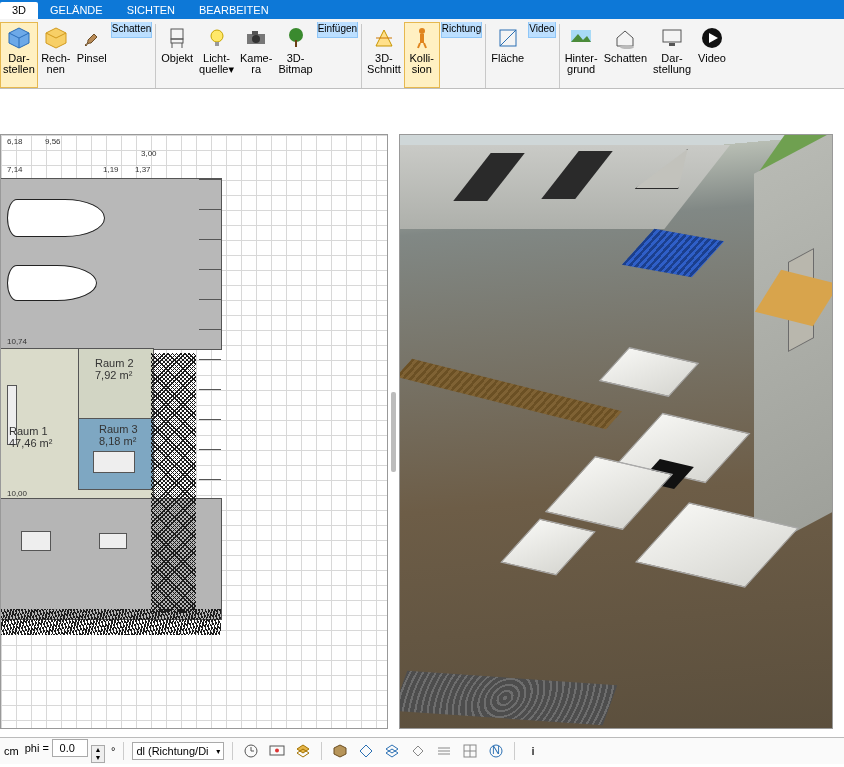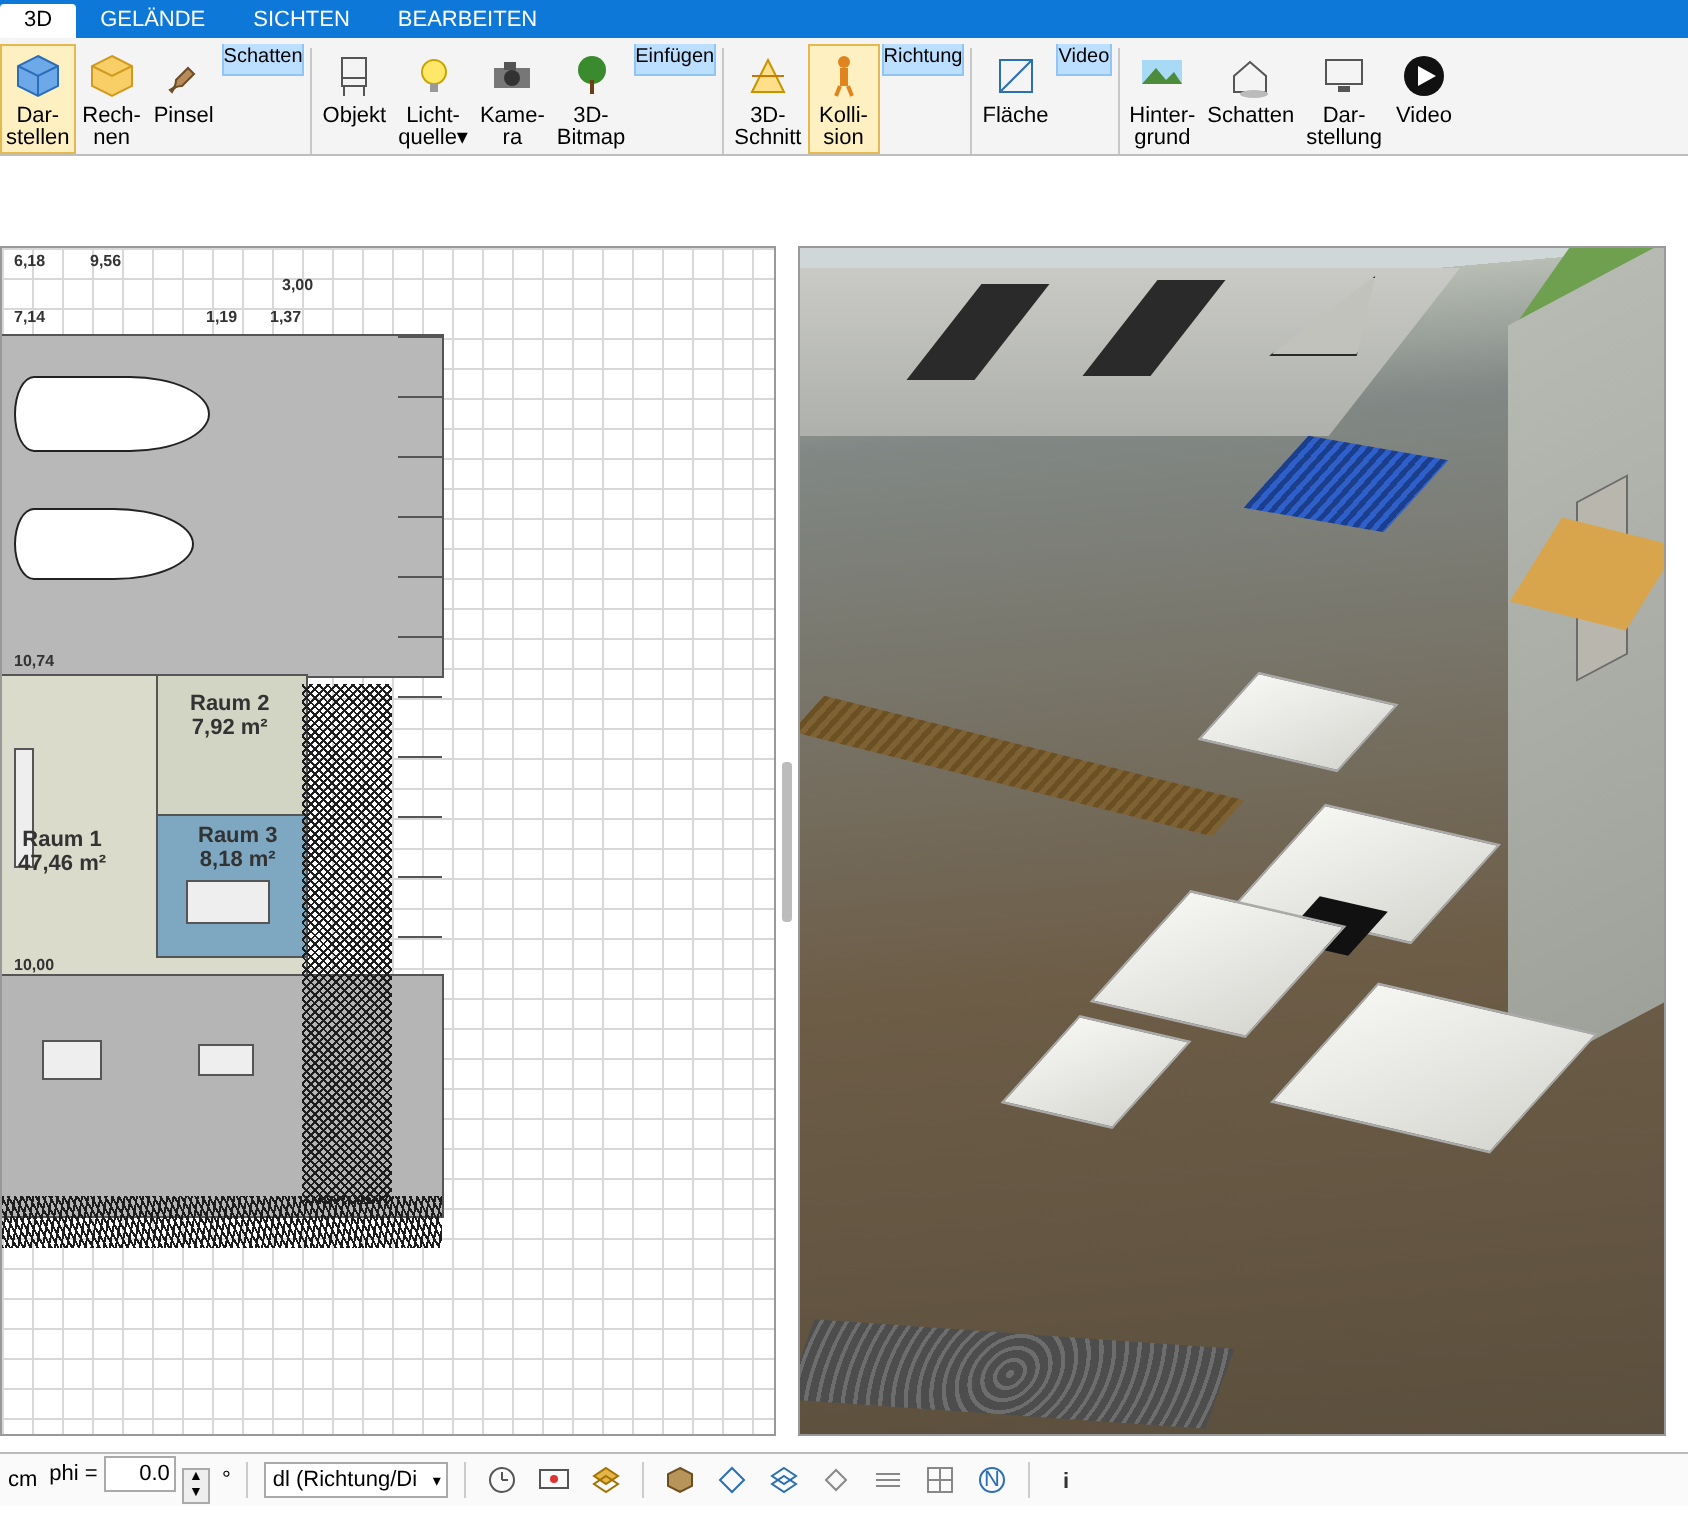--- a/index.html
+++ b/index.html
@@ -7,21 +7,21 @@
 
 
 .tabs { display: flex; align-items: flex-end; height: 19px; background: #0d78d7; color: #fff; }
 .tab { padding: 2px 12px 3px; text-align: center; cursor: default; }
 .tab.active { background: #fff; color: #000; border-top-left-radius: 2px; border-top-right-radius: 2px; }
 .ribbon { display: flex; background: #f4f4f4; border-bottom: 1px solid #bebebe; padding-top: 3px; }
 .group { display: flex; flex-direction: row; }
 .group-buttons { display: flex; }
 .group-title { height: 16px; text-align: center; font-size: 10px; padding-top: 1px; margin: 0 1px; background: #bcdfff; border: 1px solid #8fc6f7; border-top: none; }
 .vg { width: 1px; background: #c8c8c8; margin: 2px 2px 0; align-self: stretch; }
-.rbtn { display: flex; flex-direction: column; align-items: center; justify-content: flex-start; padding: 2px 3px 1px; cursor: default; min-width: 36px; }
+.rbtn { display: flex; flex-direction: column; align-items: center; justify-content: flex-start; padding: 2px 3px 12px; cursor: default; min-width: 36px; }
 .rbtn .ic { width: 28px; height: 28px; display: flex; align-items: center; justify-content: center; }
 .rbtn span.lab { display: block; text-align: center; line-height: 11px; padding: 1px 0; }
 .rbtn.sel { background: #fff0c2; border: 1px solid #e6b84f; padding: 1px 2px 0; }
 
 
 .workspace { position: relative; height: 648px; display: flex; background: #fff; }
 .panel2d { position: relative; width: 388px; height: 595px; margin-top: 45px; border: 1px solid #999; overflow: hidden;
   background:
     repeating-linear-gradient(#d8d8d8 0 1px, transparent 1px 15px),
     repeating-linear-gradient(90deg, #d8d8d8 0 1px, transparent 1px 15px),
@@ -36,21 +36,21 @@
 .grass { position: absolute; left: 150px; top: 218px; width: 45px; height: 260px;
   background: repeating-linear-gradient(135deg,#1d1d1d 0 1px,transparent 1px 3px),
               repeating-linear-gradient(45deg,#1d1d1d 0 1px,transparent 1px 3px); }
 .grass2 { position: absolute; left: 0; top: 474px; width: 220px; height: 26px;
   background: repeating-linear-gradient(100deg,#1d1d1d 0 1px,transparent 1px 3px),
               repeating-linear-gradient(60deg,#1d1d1d 0 1px,transparent 1px 3px); }
 .car { position: absolute; border: 1px solid #222; border-radius: 10px 40px 40px 10px / 50%; background: #fff; }
 .car.a { left: 6px; top: 64px; width: 98px; height: 38px; }
 .car.b { left: 6px; top: 130px; width: 90px; height: 36px; }
 .furn { position: absolute; border: 1px solid #555; background: #eee; }
-.rlabel { position: absolute; font-size: 8px; color: #333; text-align: center; font-weight: bold; }
+.rlabel { position: absolute; font-size: 8px; color: #333; text-align: left; }
 
 .splitter { width: 11px; height: 595px; margin-top: 45px; display: flex; align-items: center; justify-content: center; cursor: col-resize; }
 .splithandle { width: 5px; height: 80px; background: #bcbcbc; border-radius: 2px; }
 
 .panel3d { position: relative; width: 434px; height: 595px; margin-top: 45px; border: 1px solid #999; overflow: hidden;
   background: linear-gradient(175deg,#cfd7d8 0%,#cfd7d8 6%,#b8beb4 6%,#818885 16%,#6d5d47 60%,#5b4f3d 100%); }
 .lawn { position: absolute; right: 0; top: 0; width: 60px; height: 36px; background: #6fa050; transform: skewX(-35deg); }
 .wallR { position: absolute; right: 0; top: 18px; width: 78px; height: 380px; background: linear-gradient(#b7b9b3,#9fa19b); transform: skew(0,-28deg); }
 .wallB { position: absolute; left: 0; top: 10px; width: 330px; height: 84px; background: linear-gradient(#c9cac6,#aeb0ab); transform: skew(-38deg,0); transform-origin: top left; }
 .doorR { position: absolute; right: 18px; top: 120px; width: 26px; height: 90px; background: #b9b7ad; border: 1px solid #6b6b6b; transform: skew(0,-28deg); }
@@ -66,21 +66,21 @@
 .box.b4 { left: 262px; top: 380px; width: 110px; height: 60px; transform: skew(-42deg,13deg); }
 .box.b5 { left: 120px; top: 390px; width: 56px; height: 44px; transform: skew(-42deg,13deg); }
 .hob  { position: absolute; left: 250px; top: 328px; width: 34px; height: 22px; background: #111; transform: skew(-42deg,13deg); }
 .tbl  { position: absolute; right: 6px; top: 142px; width: 58px; height: 42px; background: #d8a44c; transform: skew(-32deg,14deg); }
 .rail { position: absolute; left: 4px; top: 250px; width: 210px; height: 18px; background: repeating-linear-gradient(90deg,#6b5024 0 3px,#7f6234 3px 6px); transform: skew(-42deg,14deg); }
 .gravel{ position: absolute; left: 0; bottom: 10px; width: 210px; height: 40px; background: repeating-radial-gradient(circle,#6d6d6d 0 2px,#4d4d4d 2px 6px); transform: skew(-20deg,4deg); }
 
 
 .toolbar { display: flex; align-items: center; height: 27px; border-top: 1px solid #bbb; background: #fafafa; gap: 6px; padding: 0 4px; }
 .tsep { width: 1px; height: 18px; background: #ccc; margin: 0 2px; }
-.phi input { width: 36px; height: 18px; border: 1px solid #aaa; text-align: right; padding-right: 2px; }
+.phi input { width: 36px; height: 18px; border: 1px solid #aaa; text-align: right; padding-right: 12px; }
 .spin { display: inline-flex; flex-direction: column; border: 1px solid #aaa; }
 .spin div { width: 12px; height: 8px; font-size: 7px; line-height: 7px; text-align: center; background: #eee; }
 .dl { width: 92px; height: 18px; border: 1px solid #aaa; padding: 1px 3px; background: #fff; display: flex; align-items: center; justify-content: space-between; }
 .tb { width: 20px; height: 20px; display: flex; align-items: center; justify-content: center; border-radius: 2px; }
 </style>
 </head>
 <body>
 
 <div class="tabs">
   <div class="tab active">3D</div>

